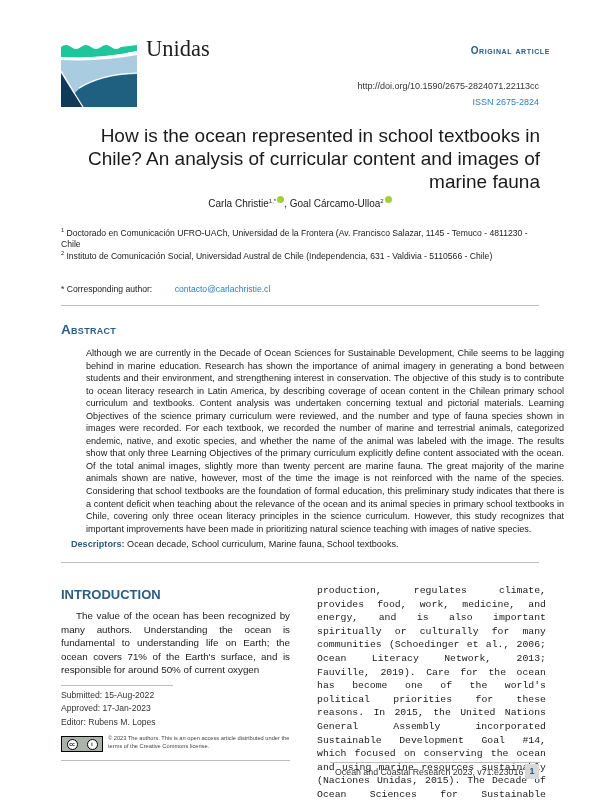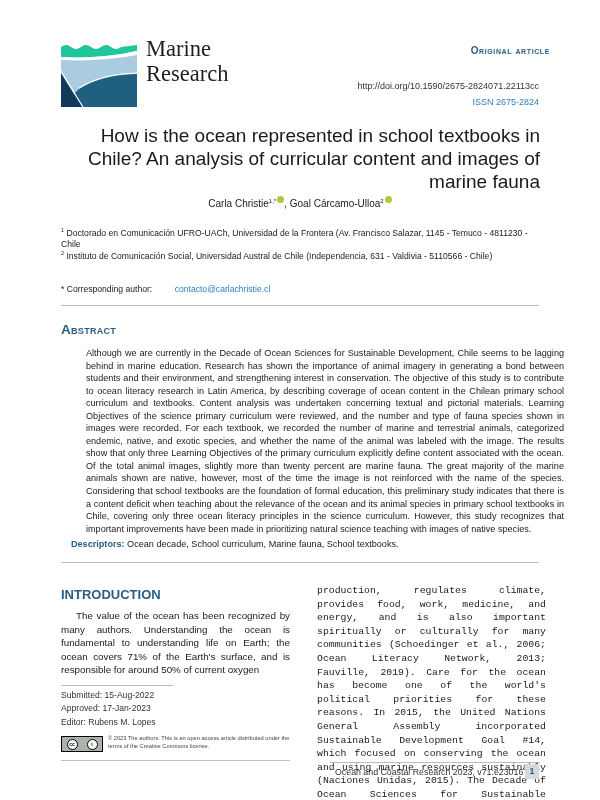--- a/index.html
+++ b/index.html
@@ -54,22 +54,21 @@
   <rect x="0" y="12" width="76" height="54" fill="#a9cce0"></rect>
   <path d="M0,6 Q5,2 10,6 T20,6 T30,6 T40,6 T50,6 T60,6 L76,4 L76,10 Q40,18 0,16 Z" fill="#1fc59b"></path>
   <path d="M0,16 Q40,18 76,10 L76,14 Q40,21 0,19 Z" fill="#ffffff"></path>
   <path d="M8,66 L76,66 L76,33 Q40,34 18,48 Q10,54 8,66 Z" fill="#1f5f80"></path>
   <path d="M0,32 Q12,52 22,66 L0,66 Z" fill="#103a59"></path>
   <path d="M0,30 Q12,50 22,66" stroke="#ffffff" stroke-width="1.2" fill="none"></path>
   <path d="M18,47 Q40,33 76,32" stroke="#ffffff" stroke-width="1.2" fill="none"></path>
 </svg>
 
 <div class="abs logo-text">
-  <div>Marine</div>
-  <div>Research</div>
+  <div>Unidas</div>
 </div>
 
 <div class="abs article-type">Original article</div>
 <div class="abs doi">http://doi.org/10.1590/2675-2824071.22113cc</div>
 <div class="abs issn">ISSN 2675-2824</div>
 
 <div class="abs title">How is the ocean represented in school textbooks in Chile? An analysis of curricular content and images of marine fauna</div>
 
 <div class="abs authors">
   <span>Carla Christie</span><sup>1,*</sup><span class="orcid"></span><span>, </span><span>Goal Cárcamo-Ulloa</span><sup>2</sup><span class="orcid"></span>

